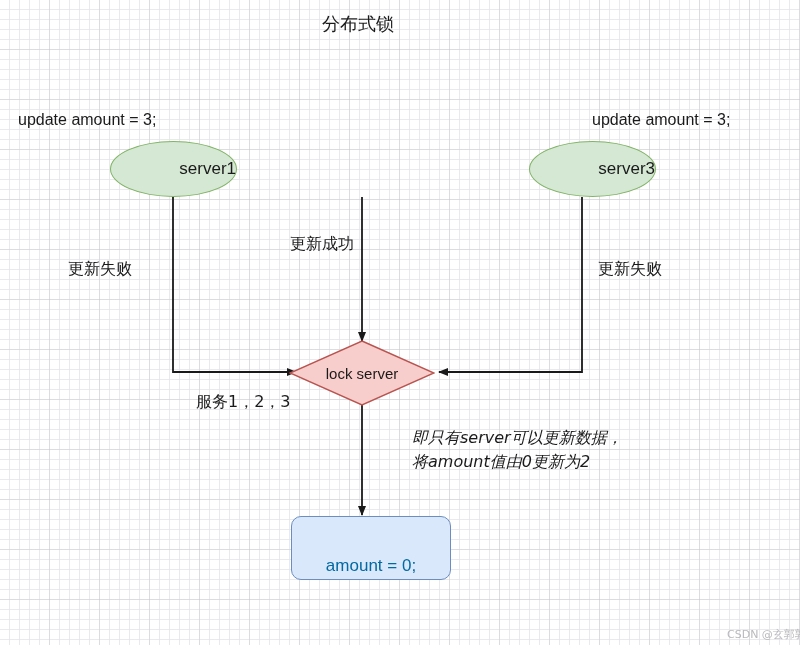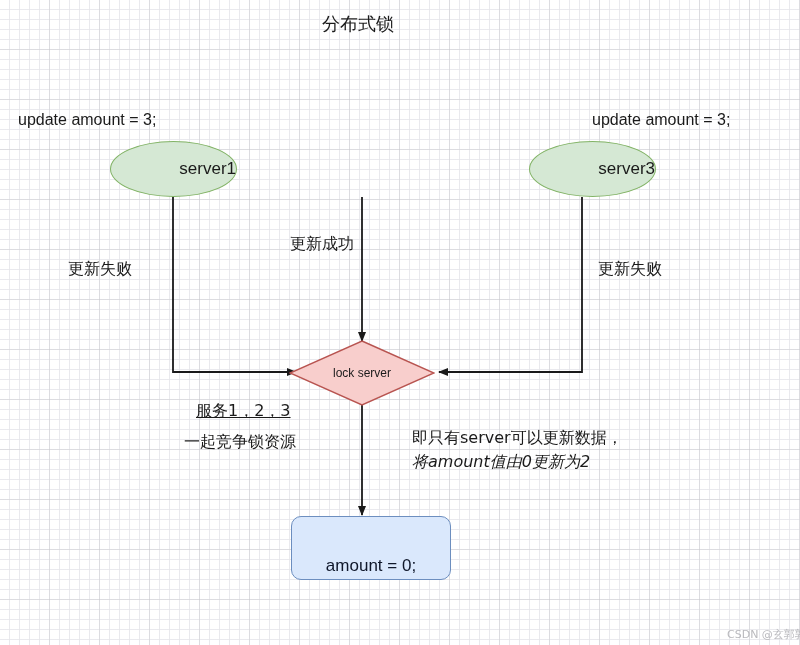--- a/index.html
+++ b/index.html
@@ -55,29 +55,29 @@
   }
   .diamond-label {
     position: absolute;
     left: 0;
     top: 0;
     width: 100%;
     height: 100%;
     display: flex;
     align-items: center;
     justify-content: center;
-    font-size: 12px;
+    font-size: 15px;
     color: #1a1a1a;
   }
   .rounded-box {
     border-radius: 10px;
     background: #dae8fc;
     border: 1px solid #6c8ebf;
     font-size: 17px;
-    color: #0f172a;
+    color: #0369a1;
     line-height: 1.45;
     flex-direction: column;
   }
   .free-label {
     position: absolute;
     font-size: 16px;
     color: #1a1a1a;
     white-space: pre;
     line-height: 1.45;
   }
@@ -134,24 +134,23 @@
   <div class="free-label cjk" style="left:290px; top:232px;">更新成功</div>
   <div class="free-label cjk" style="left:598px; top:257px;">更新失败</div>
 
   <div class="diamond-wrap" style="left:289px; top:340px; width:146px; height:66px;">
     <svg width="146" height="66" viewBox="0 0 146 66" xmlns="http://www.w3.org/2000/svg">
       <polygon points="73,1 145,33 73,65 1,33" fill="#f8cecc" stroke="#b85450" stroke-width="1.4"></polygon>
     </svg>
     <div class="diamond-label">lock server</div>
   </div>
 
-  <div class="free-label cjk" style="left:196px; top:399px;text-decoration:underline;">服务1，2，3</div>
-  <div class="free-label cjk" style="left:184px; top:430px;">一起竞争锁资源</div>
+  <div class="free-label cjk" style="left:196px; top:390px;">服务1，2，3</div>
 
-  <div class="free-label cjk" style="left:412px; top:426px;">即只有server可以更新数据，</div>
+  <div class="free-label cjk" style="left:412px; top:426px;font-style:italic;">即只有server可以更新数据，</div>
   <div class="free-label cjk" style="left:412px; top:450px;font-style:italic;">将amount值由0更新为2</div>
 
   <div class="node rounded-box" style="left:291px; top:516px; width:160px; height:64px;">
     <span>amount = 0;</span>
   </div>
 
   <div class="watermark cjk" style="left:727px; top:627px;">CSDN @玄郭郭</div>
 
 </div>
 

